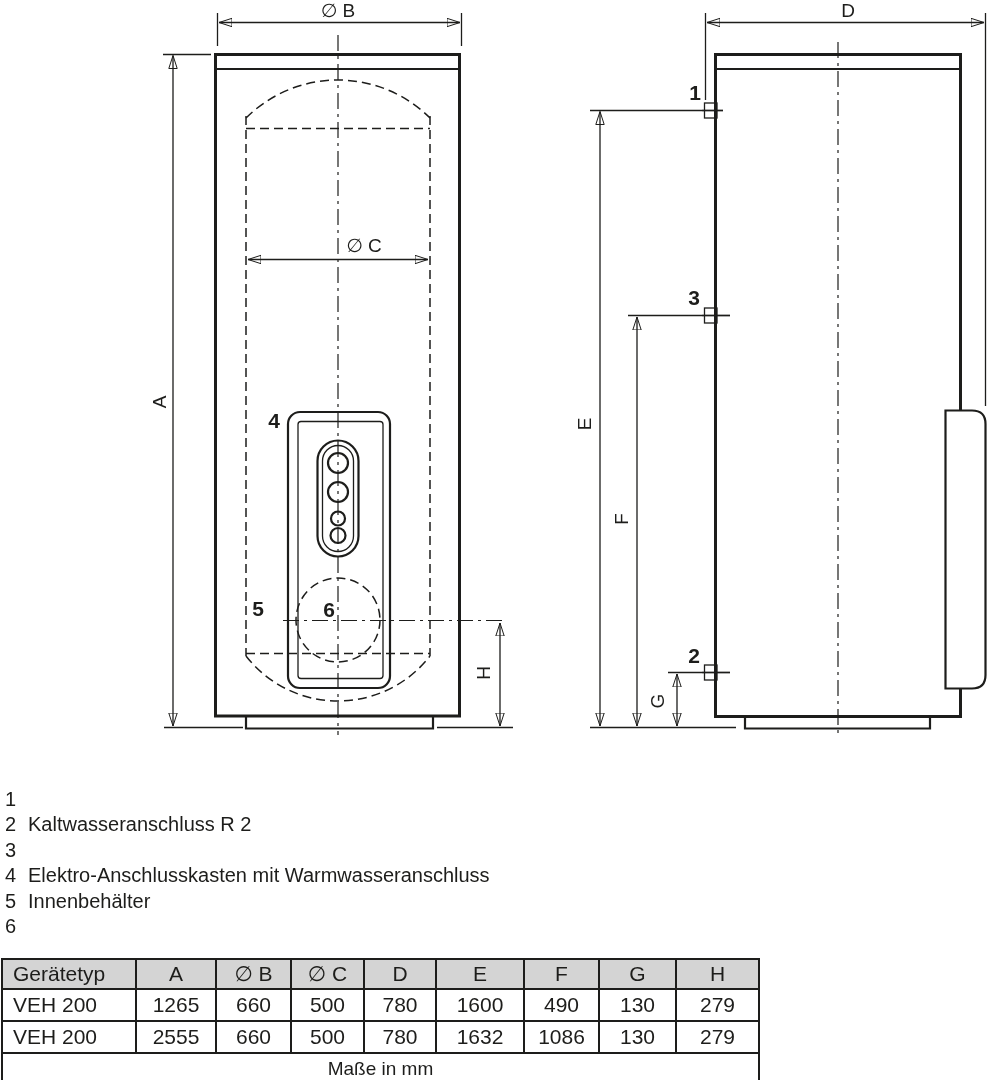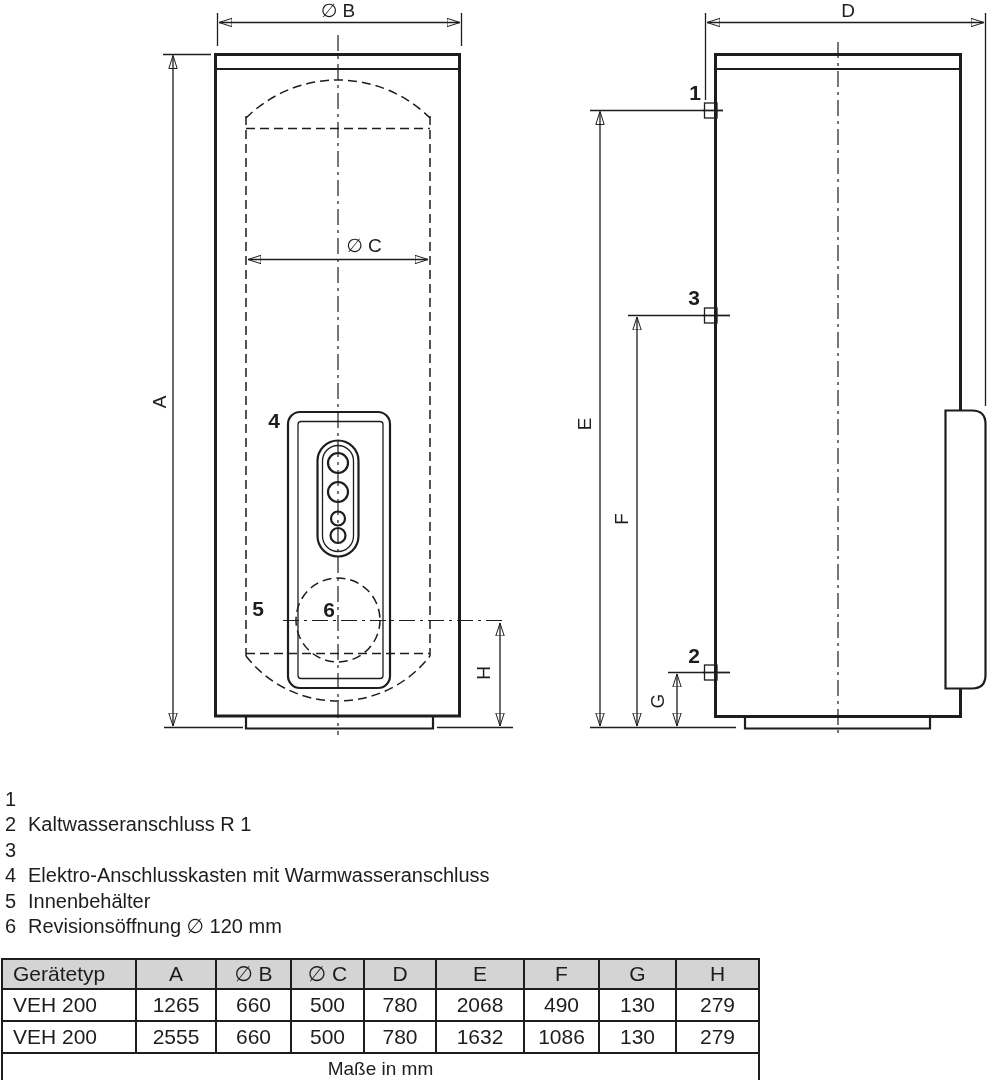--- a/index.html
+++ b/index.html
@@ -137,36 +137,35 @@
     <text class="co" x="694" y="663" text-anchor="middle">2</text>
   </g>
 </svg>
 
 <div class="legend">
   <div class="legend-row">
     <span class="lnum">1</span>
   </div>
   <div class="legend-row">
     <span class="lnum">2</span>
-    <span class="ltxt">Kaltwasseranschluss R 1</span>
+    <span class="ltxt">Kaltwasseranschluss R 2</span>
   </div>
   <div class="legend-row">
     <span class="lnum">3</span>
   </div>
   <div class="legend-row">
     <span class="lnum">4</span>
     <span class="ltxt">Elektro-Anschlusskasten mit Warmwasseranschluss</span>
   </div>
   <div class="legend-row">
     <span class="lnum">5</span>
     <span class="ltxt">Innenbehälter</span>
   </div>
   <div class="legend-row">
     <span class="lnum">6</span>
-    <span class="ltxt">Revisionsöffnung ∅ 120 mm</span>
   </div>
 </div>
 
 <table class="dims">
   <colgroup>
     <col style="width:134px">
         <col style="width:80px">
         <col style="width:75px">
     <col style="width:73px">
         <col style="width:72px">
@@ -188,21 +187,21 @@
       <th>H</th>
     </tr>
   </thead>
   <tbody>
     <tr>
       <td class="cell-left">VEH 200</td>
       <td>1265</td>
       <td>660</td>
       <td>500</td>
       <td>780</td>
-      <td>2068</td>
+      <td>1600</td>
       <td>490</td>
       <td>130</td>
       <td>279</td>
     </tr>
     <tr>
       <td class="cell-left">VEH 200</td>
       <td>2555</td>
       <td>660</td>
       <td>500</td>
       <td>780</td>

